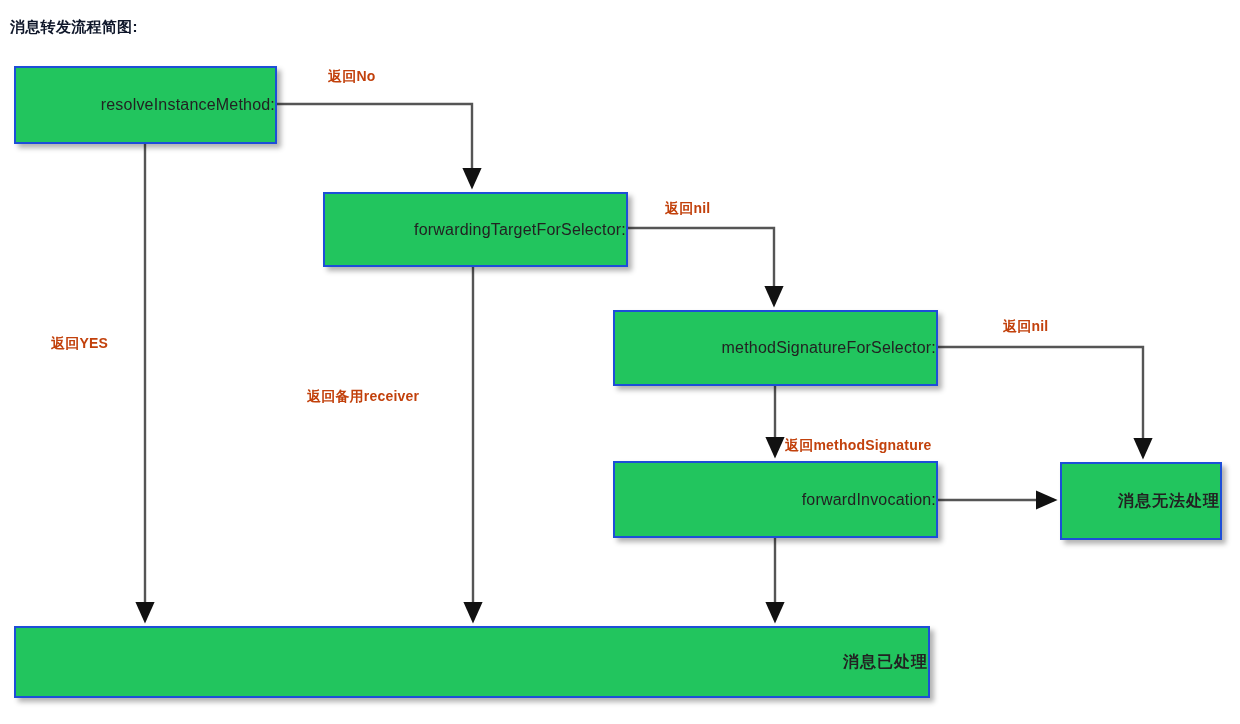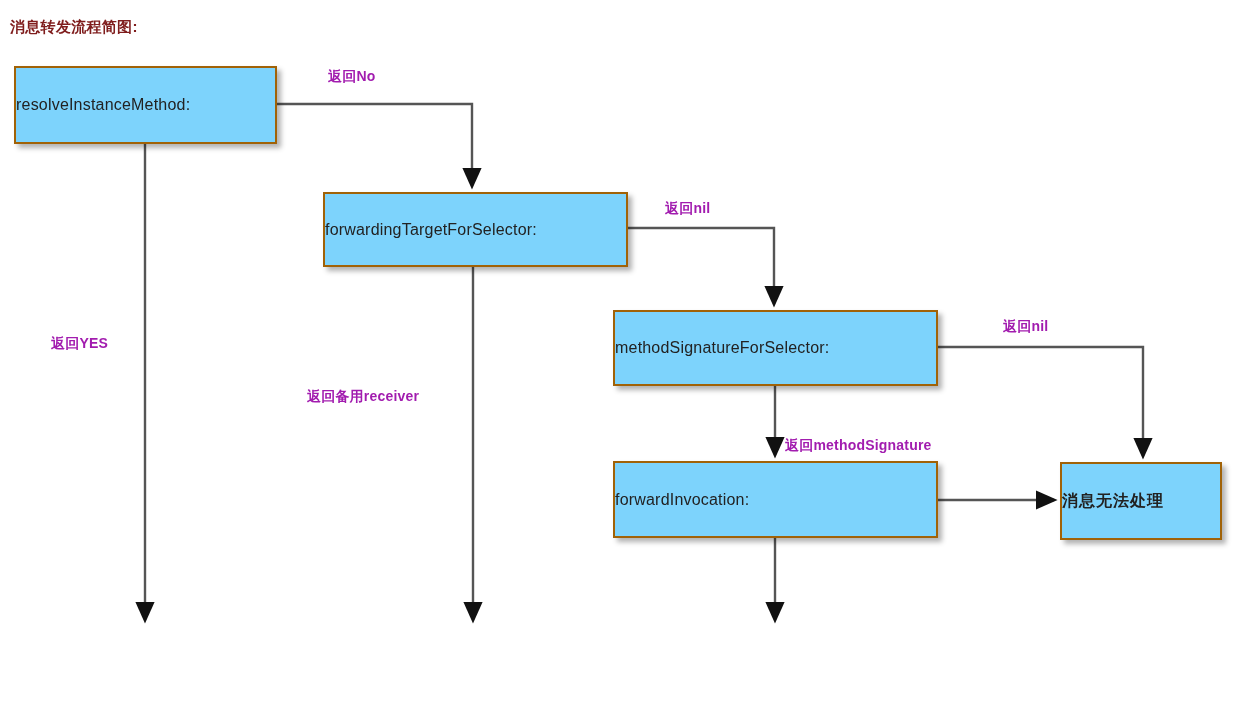--- a/index.html
+++ b/index.html
@@ -25,51 +25,51 @@
     width: 1240px;
     height: 724px;
     pointer-events: none;
   }
   .title {
     position: absolute;
     left: 10px;
     top: 18px;
     font-size: 15px;
     font-weight: bold;
-    color: #7f1d1d;
+    color: #0f172a;
     letter-spacing: 0.3px;
     white-space: nowrap;
   }
   .node {
     position: absolute;
     box-sizing: border-box;
-    background: #7dd3fc;
-    border: 2px solid #a16207;
+    background: #22c55e;
+    border: 2px solid #1d4ed8;
     display: flex;
     align-items: center;
-    justify-content: flex-start;
+    justify-content: flex-end;
     box-shadow: 4px 4px 5px rgba(0,0,0,0.30);
     z-index: 2;
   }
   .node-label {
     font-size: 16px;
     color: #222222;
     white-space: nowrap;
     letter-spacing: 0.2px;
   }
   .node-label.cjk {
     font-weight: bold;
     font-size: 16px;
     letter-spacing: 1px;
   }
   .edge-label {
     position: absolute;
     font-size: 14px;
     font-weight: bold;
-    color: #a21caf;
+    color: #c2410c;
     white-space: nowrap;
     letter-spacing: 0.2px;
     z-index: 3;
     background: transparent;
   }
 </style>
 </head>
 <body>
 
 <div id="canvas">
@@ -113,20 +113,23 @@
   </div>
 
   <div class="node" style="left:1060px; top:462px; width:162px; height:78px;">
     <span class="node-label cjk">消息无法处理</span>
   </div>
 
   <div class="node" style="left:613px; top:461px; width:325px; height:77px;">
     <span class="node-label">forwardInvocation:</span>
   </div>
 
+  <div class="node" style="left:14px; top:626px; width:916px; height:72px;">
+    <span class="node-label cjk">消息已处理</span>
+  </div>
 
   <div class="edge-label" style="left:328px; top:68px;">返回No</div>
 
   <div class="edge-label" style="left:51px; top:335px;">返回YES</div>
 
   <div class="edge-label" style="left:665px; top:200px;">返回nil</div>
 
   <div class="edge-label" style="left:307px; top:388px;">返回备用receiver</div>
 
   <div class="edge-label" style="left:1003px; top:318px;">返回nil</div>

